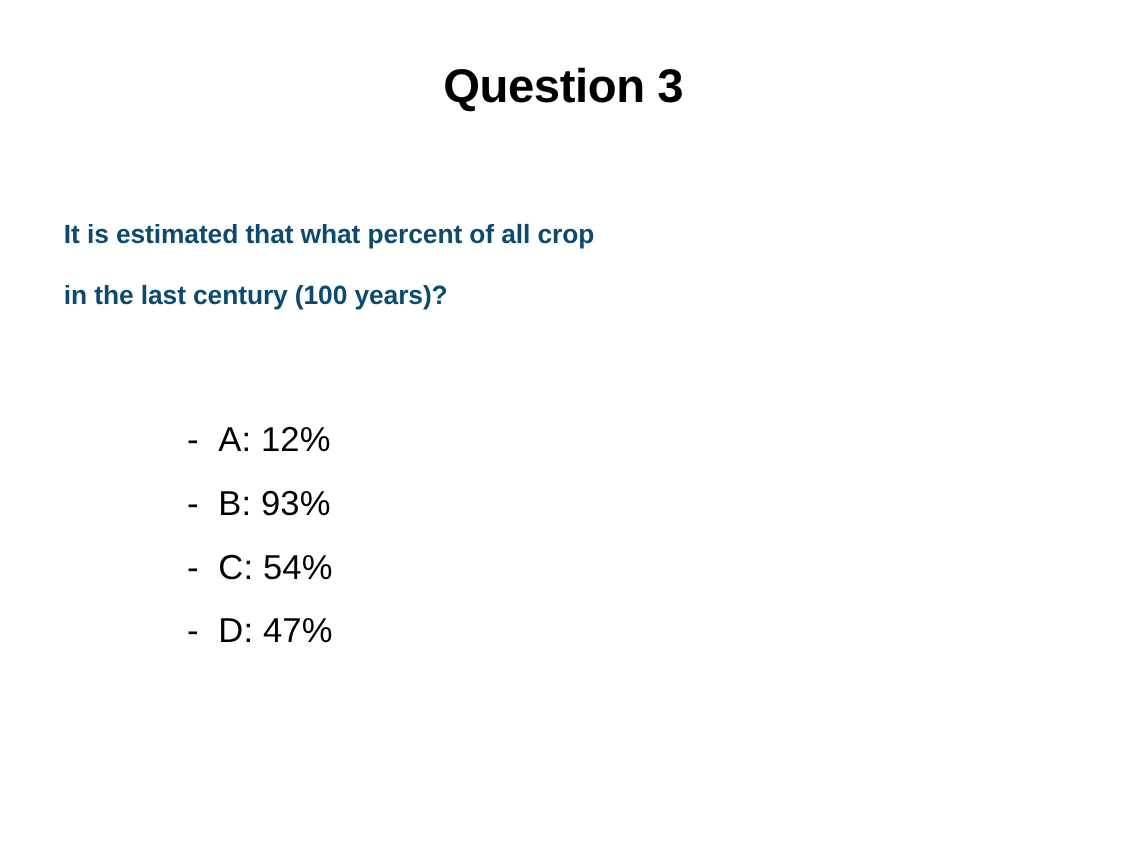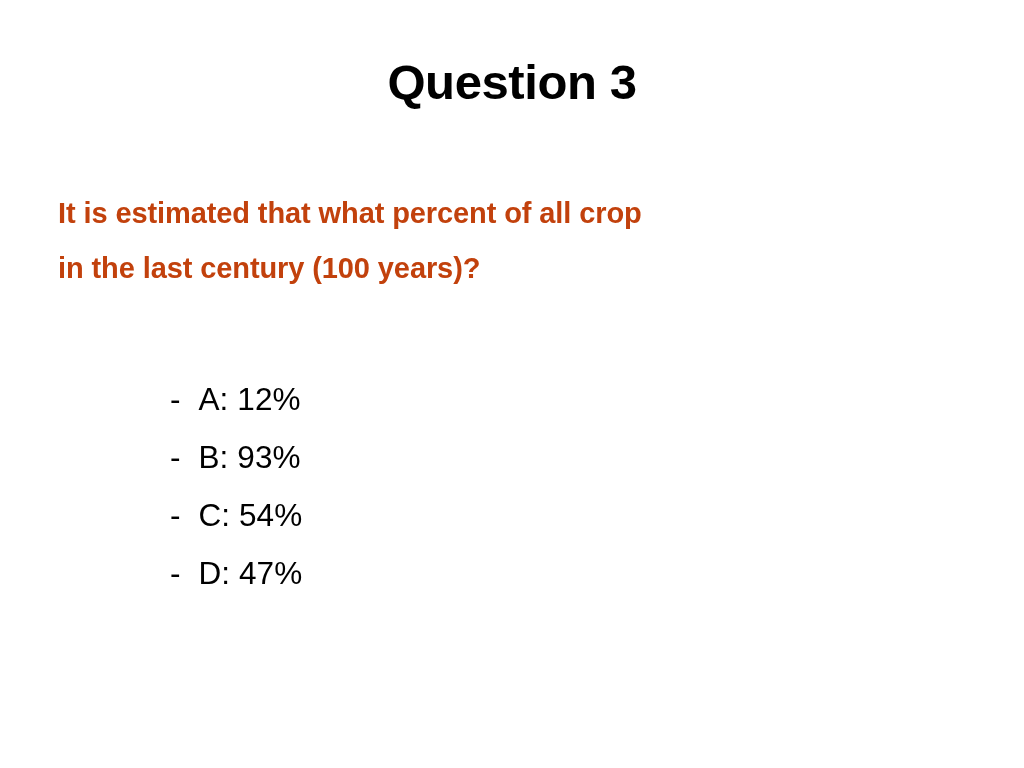--- a/index.html
+++ b/index.html
@@ -24,39 +24,39 @@
     box-sizing: border-box;
   }
 
   
   .slide-title {
     position: absolute;
     left: 0;
     top: 58px;
     width: 1024px;
     text-align: center;
-    font-size: 49px;
+    font-size: 43px;
     font-weight: bold;
     line-height: 1.0;
     letter-spacing: -0.4px;
     color: #000000;
     white-space: nowrap;
   }
 
   
   .question-body {
     position: absolute;
     left: 58px;
     top: 186px;
     width: 890px;
-    font-size: 29px;
+    font-size: 24px;
     font-weight: bold;
     line-height: 55px;
     letter-spacing: -0.1px;
-    color: #c2410c;
+    color: #0c4a6e;
   }
   .question-line {
     display: block;
     white-space: nowrap;
   }
 
   
   .options {
     position: absolute;
     left: 158px;

